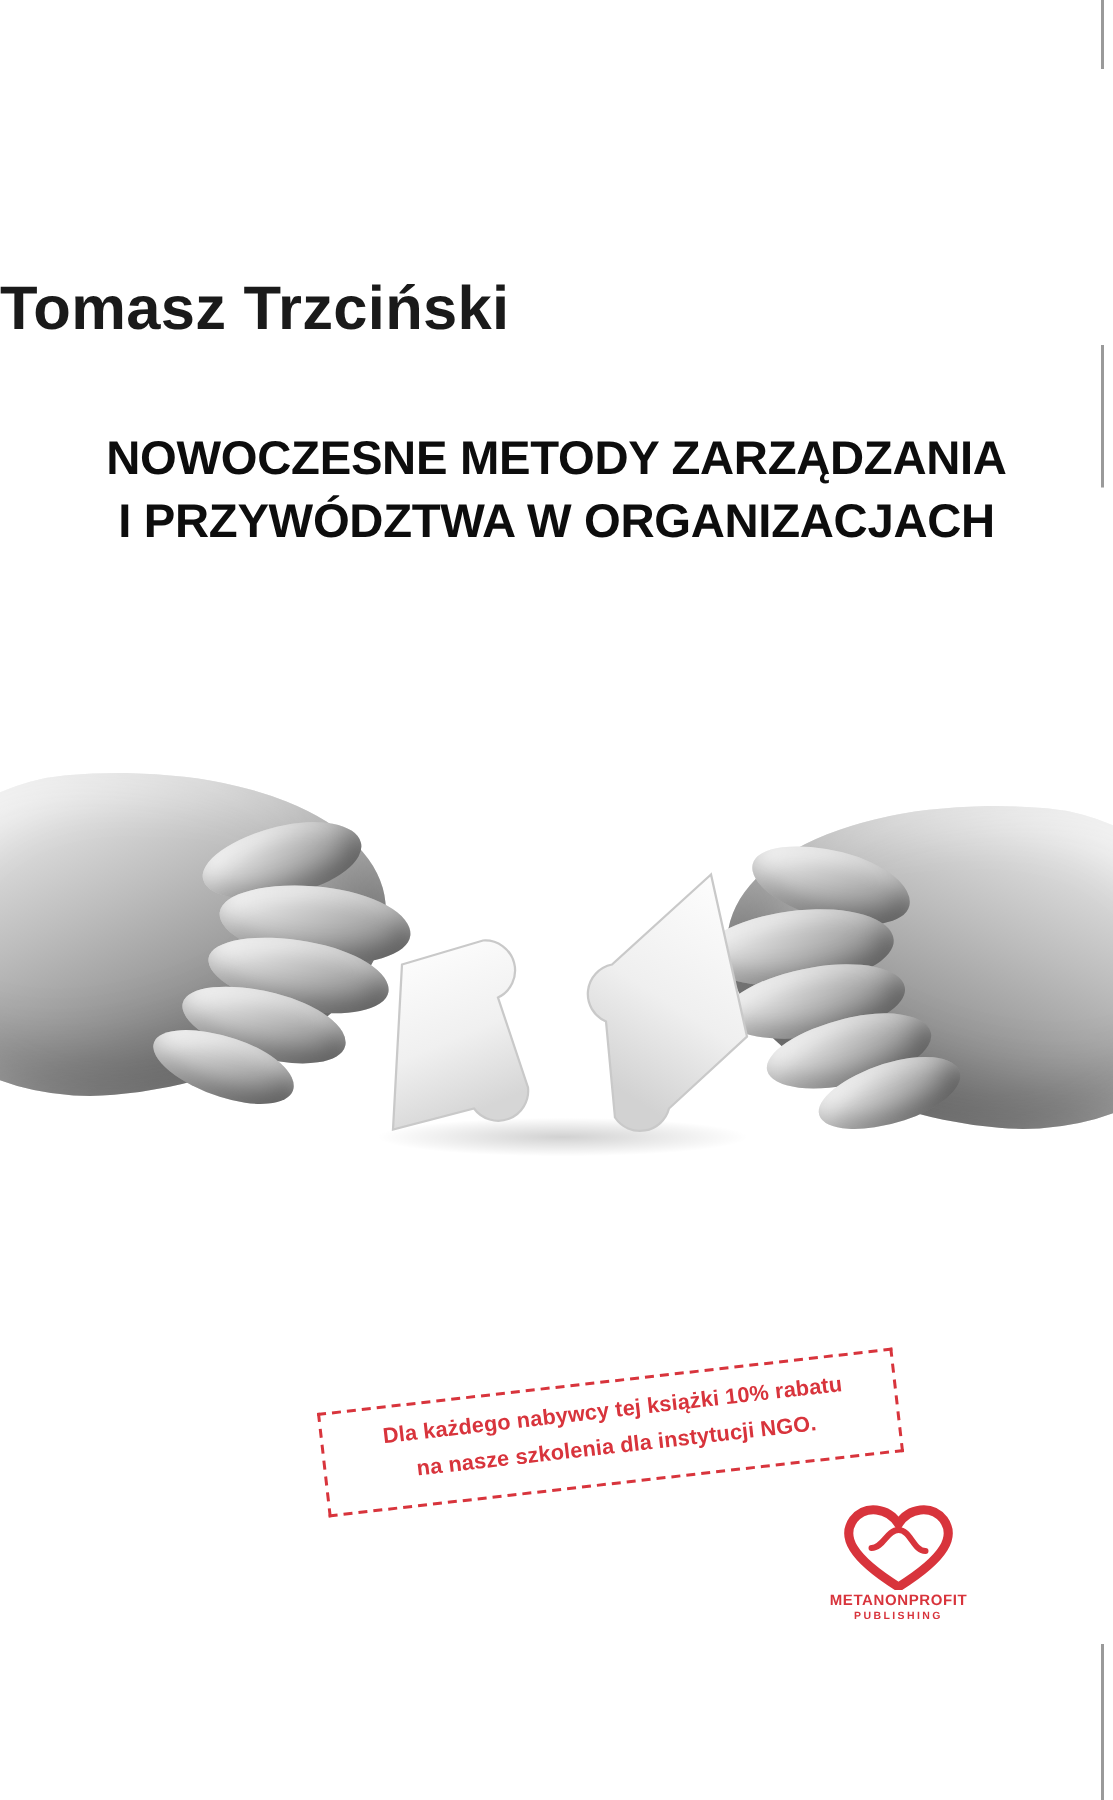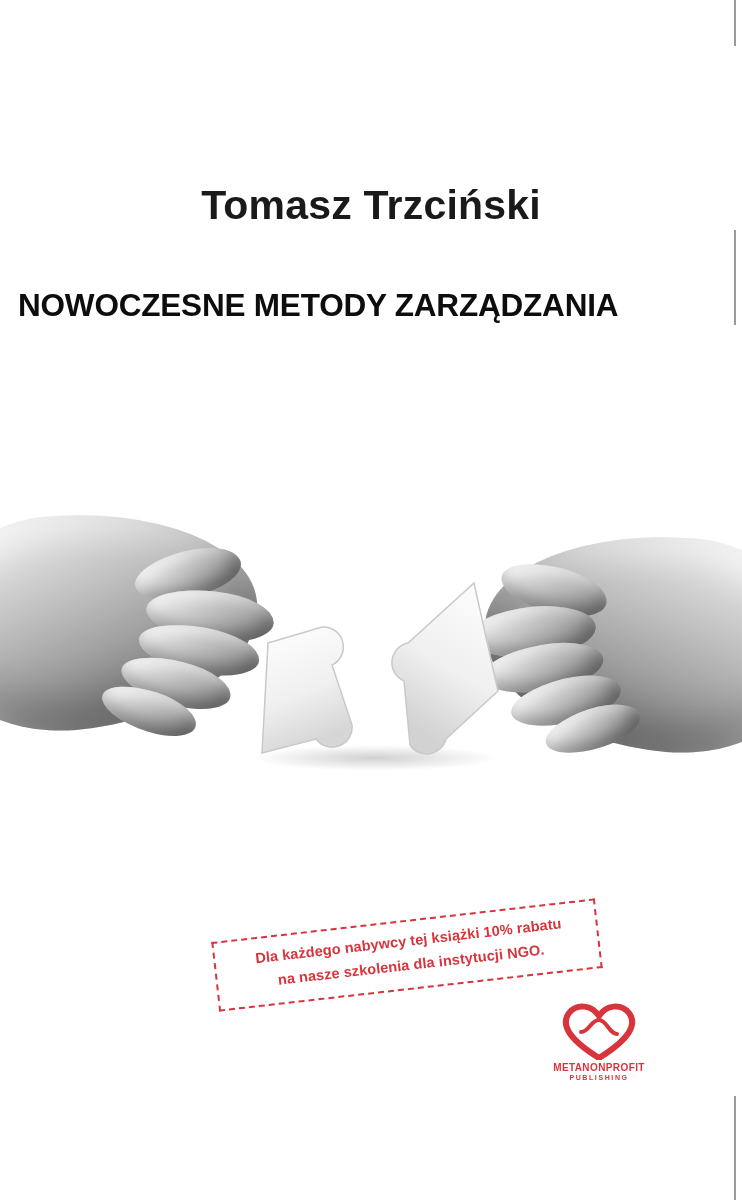--- a/index.html
+++ b/index.html
@@ -28,32 +28,33 @@
   }
   .trim-top { top: 0; height: 46px; }
   .trim-mid { top: 230px; height: 95px; }
   .trim-bot { top: 1096px; height: 104px; }
 
   .author {
     position: absolute;
     top: 182px;
     left: 0;
     right: 0;
-    text-align: center;
+    text-align: left;
     font-size: 41px;
     font-weight: 700;
     color: #1a1a1a;
     letter-spacing: 0.2px;
   }
 
   .title {
     position: absolute;
     top: 285px;
     left: 18px;
     right: 18px;
+    text-align: center;
     font-size: 31.5px;
     font-weight: 800;
     line-height: 1.33;
     color: #0d0d0d;
     letter-spacing: -0.2px;
   }
   .title .line { display: block; white-space: nowrap; }
 
   
   .photo {
@@ -204,20 +205,21 @@
 <div class="page">
 
   <div class="trim-mark trim-top"></div>
   <div class="trim-mark trim-mid"></div>
   <div class="trim-mark trim-bot"></div>
 
   <div class="author">Tomasz Trzciński</div>
 
   <div class="title">
     <span class="line">NOWOCZESNE METODY ZARZĄDZANIA</span>
+    <span class="line">I PRZYWÓDZTWA W ORGANIZACJACH</span>
   </div>
 
   <div class="photo">
     <div class="shadow-pool"></div>
 
     <div class="hand hand-left">
       <div class="arm"></div>
       <div class="finger thumb"></div>
       <div class="finger f1"></div>
       <div class="finger f2"></div>

